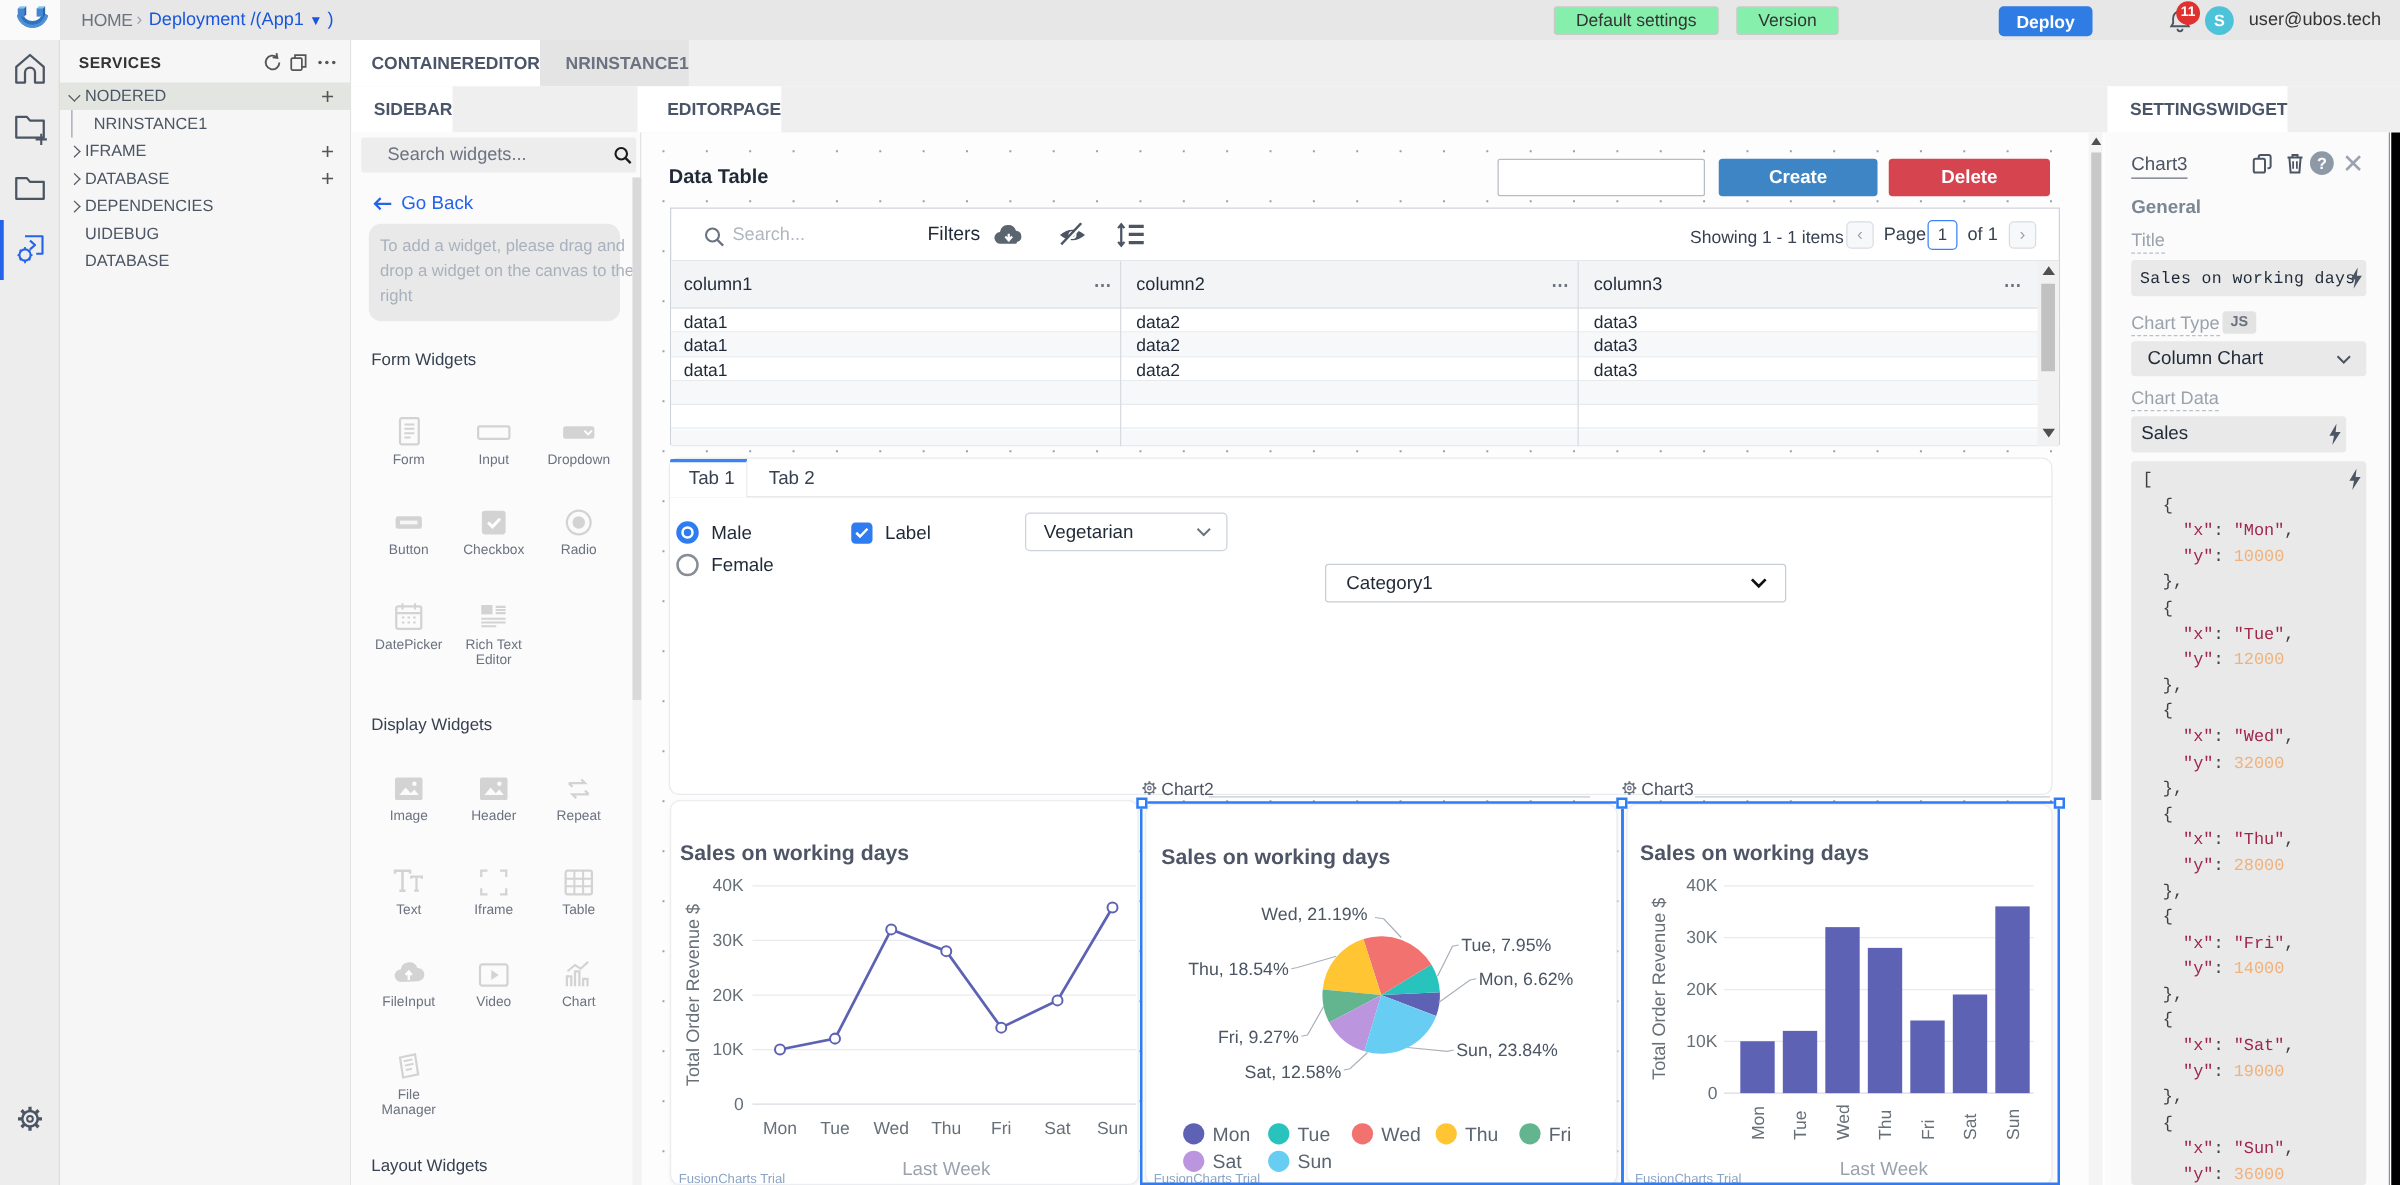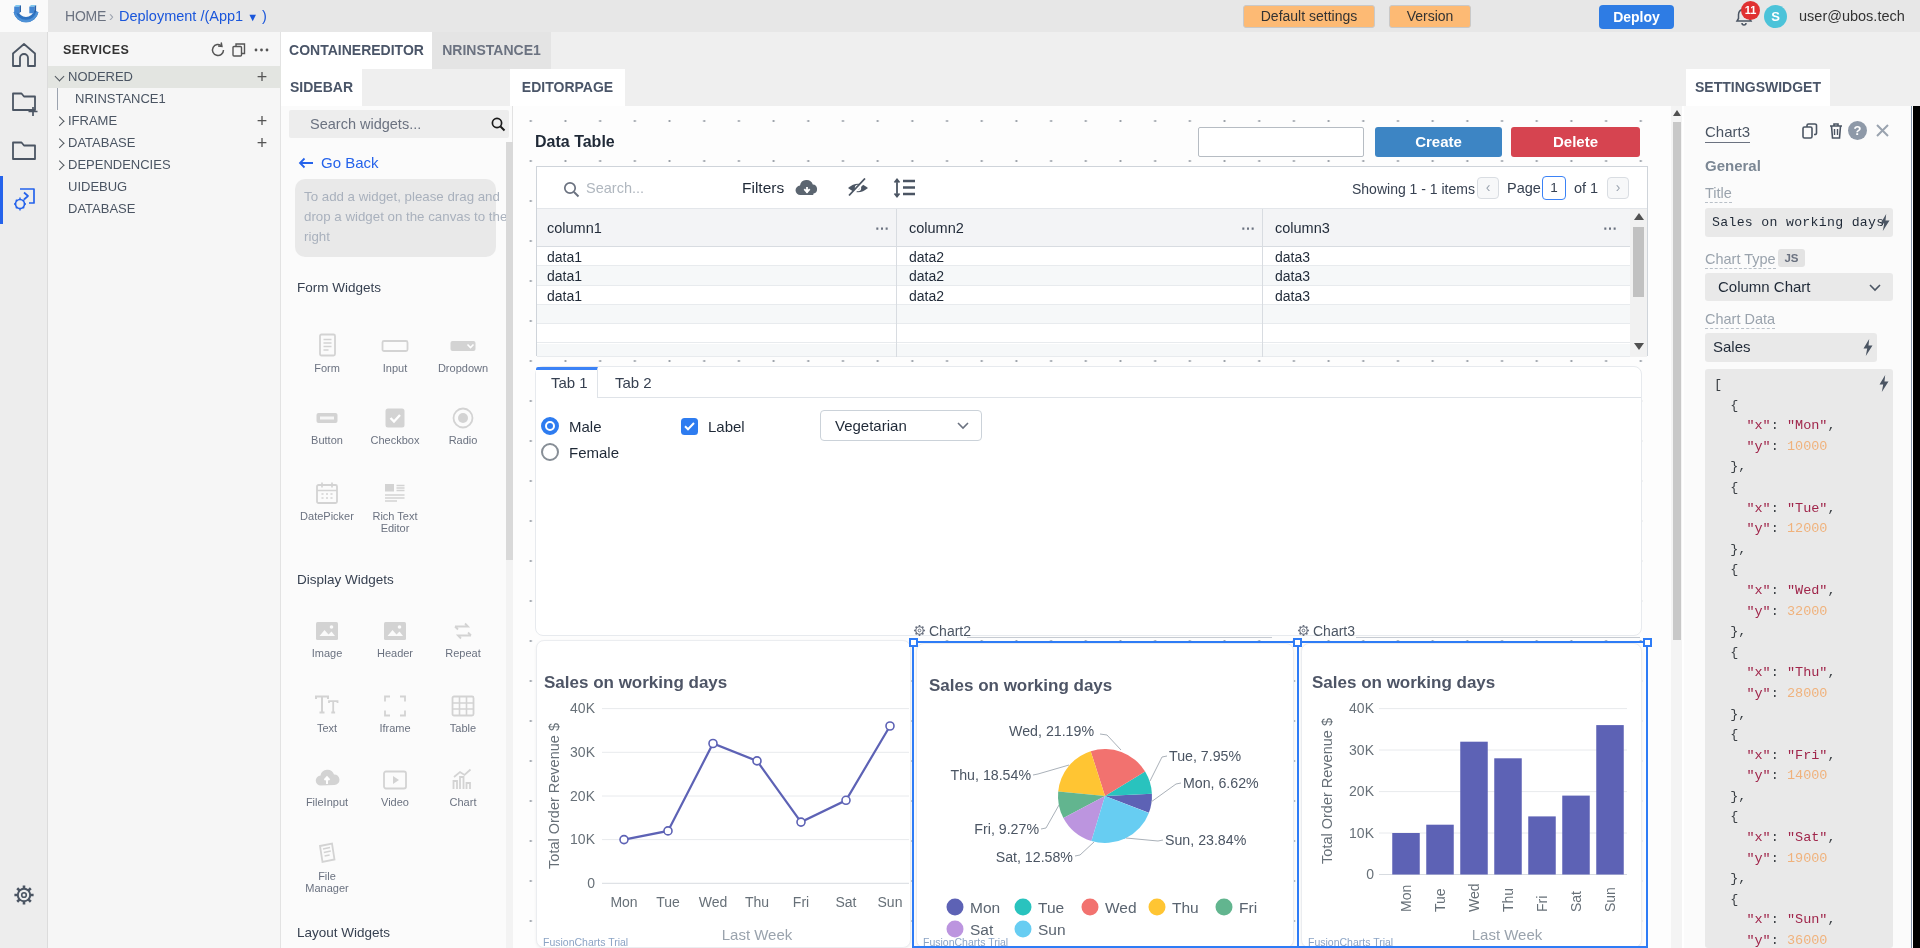--- a/index.html
+++ b/index.html
@@ -3,38 +3,38 @@
 <meta charset="utf-8">
 <style>
 * { margin:0; padding:0; box-sizing:border-box; }
 html,body { width:1920px; height:948px; overflow:hidden; font-family:"Liberation Sans", sans-serif; background:#fff; }
 .abs { position:absolute; }
 #stage { position:relative; width:1920px; height:948px; overflow:hidden; }
 
 #topbar { left:0; top:0; width:1920px; height:32px; background:#e7e7e7; }
 #logobox { left:0; top:0; width:48px; height:32px; background:#fafafa; }
 .crumb { top:0; height:32px; line-height:32px; font-size:14.5px; }
-.tb-btn { top:5px; height:23px; background:#fdba74; border:1px solid #c9c9c9; border-radius:3px; font-size:14px; color:#333; text-align:center; line-height:21px; }
+.tb-btn { top:5px; height:23px; background:#86efac; border:1px solid #c9c9c9; border-radius:3px; font-size:14px; color:#333; text-align:center; line-height:21px; }
 #deploy { left:1599px; top:5px; width:75px; height:24px; background:#2e7ce4; border-radius:4px; color:#fff; font-weight:bold; font-size:14px; text-align:center; line-height:24px; }
 #email { left:1799px; top:0; height:32px; line-height:32px; font-size:14.5px; color:#333; }
 #avatar { left:1764px; top:5px; width:23px; height:23px; border-radius:50%; background:#4cc3d9; color:#fff; font-size:13px; font-weight:bold; text-align:center; line-height:23px; }
 #badge { left:1741px; top:1px; width:19px; height:19px; border-radius:50%; background:#e03131; color:#fff; font-size:11px; font-weight:bold; text-align:center; line-height:19px; }
 
 #rail { left:0; top:32px; width:48px; height:916px; background:#ededed; border-right:1px solid #dcdcdc; }
 #railactive { left:0; top:176px; width:3px; height:48px; background:#2563eb; }
 
 #services { left:48px; top:32px; width:233px; height:916px; background:#f6f6f6; border-right:1px solid #e3e3e3; }
 .svc-h { font-size:12.5px; font-weight:bold; color:#333; letter-spacing:.4px; }
 .tree { font-size:13px; color:#4b5563; }
 .trow { position:absolute; left:0; width:233px; height:22px; line-height:22px; }
 .plus { position:absolute; right:8px; top:0; width:22px; text-align:center; color:#555; font-size:18px; font-weight:400; }
 
 #tabrow1 { left:281px; top:32px; width:1639px; height:37px; background:#efefef; }
 #tabrow2 { left:281px; top:69px; width:1639px; height:37px; background:#efefef; }
-.tab { position:absolute; top:0; height:37px; font-size:14px; font-weight:bold; color:#4a5568; line-height:37px; text-align:center; }
+.tab { position:absolute; top:0; height:37px; font-size:14px; font-weight:bold; color:#4a5568; line-height:37px; text-align:right; }
 .tab.on { background:#fff; }
 .tab.off { background:#e4e4e4; color:#6b7280; }
 
 #sidebar { left:281px; top:106px; width:232px; height:842px; background:#fbfbfb; border-right:1px solid #e2e2e2; }
 
 #canvas { left:513px; top:106px; width:1158px; height:842px; background:#fdfdfd;
   background-image:radial-gradient(circle, #9aa0a8 1px, transparent 1.2px);
   background-size:34.7px 40px; background-position:0.45px -5px; }
 
 #rpanel { left:1684px; top:106px; width:227px; height:842px; background:#fbfbfb; }
@@ -348,20 +348,26 @@
   <svg class="abs" style="left:148px;top:55px" width="11" height="9" viewBox="0 0 11 9">
           <path d="M1 4.2 L4 7.2 L10 1" fill="none" stroke="#fff" stroke-width="2"></path>
         </svg>
   <div class="abs" style="left:172px;top:51px;font-size:15px;color:#1f2937">Label</div>
   <div class="abs" style="left:284px;top:43px;width:162px;height:31px;background:#fff;border:1px solid #cbd2d9;border-radius:4px">
           <span style="position:absolute;left:14px;top:6px;font-size:15px;color:#1f2937">Vegetarian</span>
           <svg style="position:absolute;right:12px;top:11px" width="12" height="8" viewBox="0 0 12 8">
             <path d="M1 1 l5 5 5-5" fill="none" stroke="#6b7280" stroke-width="1.6"></path>
           </svg>
         </div>
+  <div class="abs" style="left:524px;top:84px;width:369px;height:31px;background:#fff;border:1px solid #c6cdd4;border-radius:3px">
+          <span style="position:absolute;left:16px;top:6px;font-size:15px;color:#1f2937">Category1</span>
+          <svg style="position:absolute;right:14px;top:10px" width="14" height="10" viewBox="0 0 14 10">
+            <path d="M1.5 1.5 l5.5 5.5 5.5-5.5" fill="none" stroke="#111" stroke-width="2.2"></path>
+          </svg>
+        </div>
   </div>
   <svg class="abs" style="left:913px;top:624px" width="13" height="13" viewBox="0 0 16 16">
         <circle cx="8" cy="8" r="4.6" fill="none" stroke="#6b7280" stroke-width="1.5"></circle>
         <circle cx="8" cy="8" r="1.7" fill="none" stroke="#6b7280" stroke-width="1.2"></circle>
         <g stroke="#6b7280" stroke-width="2">
           <path d="M8 1.2 V3.4 M8 12.6 V14.8 M1.2 8 H3.4 M12.6 8 H14.8 M3.2 3.2 L4.75 4.75 M11.25 11.25 L12.8 12.8 M12.8 3.2 L11.25 4.75 M4.75 11.25 L3.2 12.8"></path>
         </g>
       </svg>
   <div class="abs" style="left:929px;top:623px;font-size:14px;color:#4b5563">Chart2</div>
   <div class="abs" style="left:967px;top:637px;width:305px;height:1px;background:#c6cbd2"></div>

